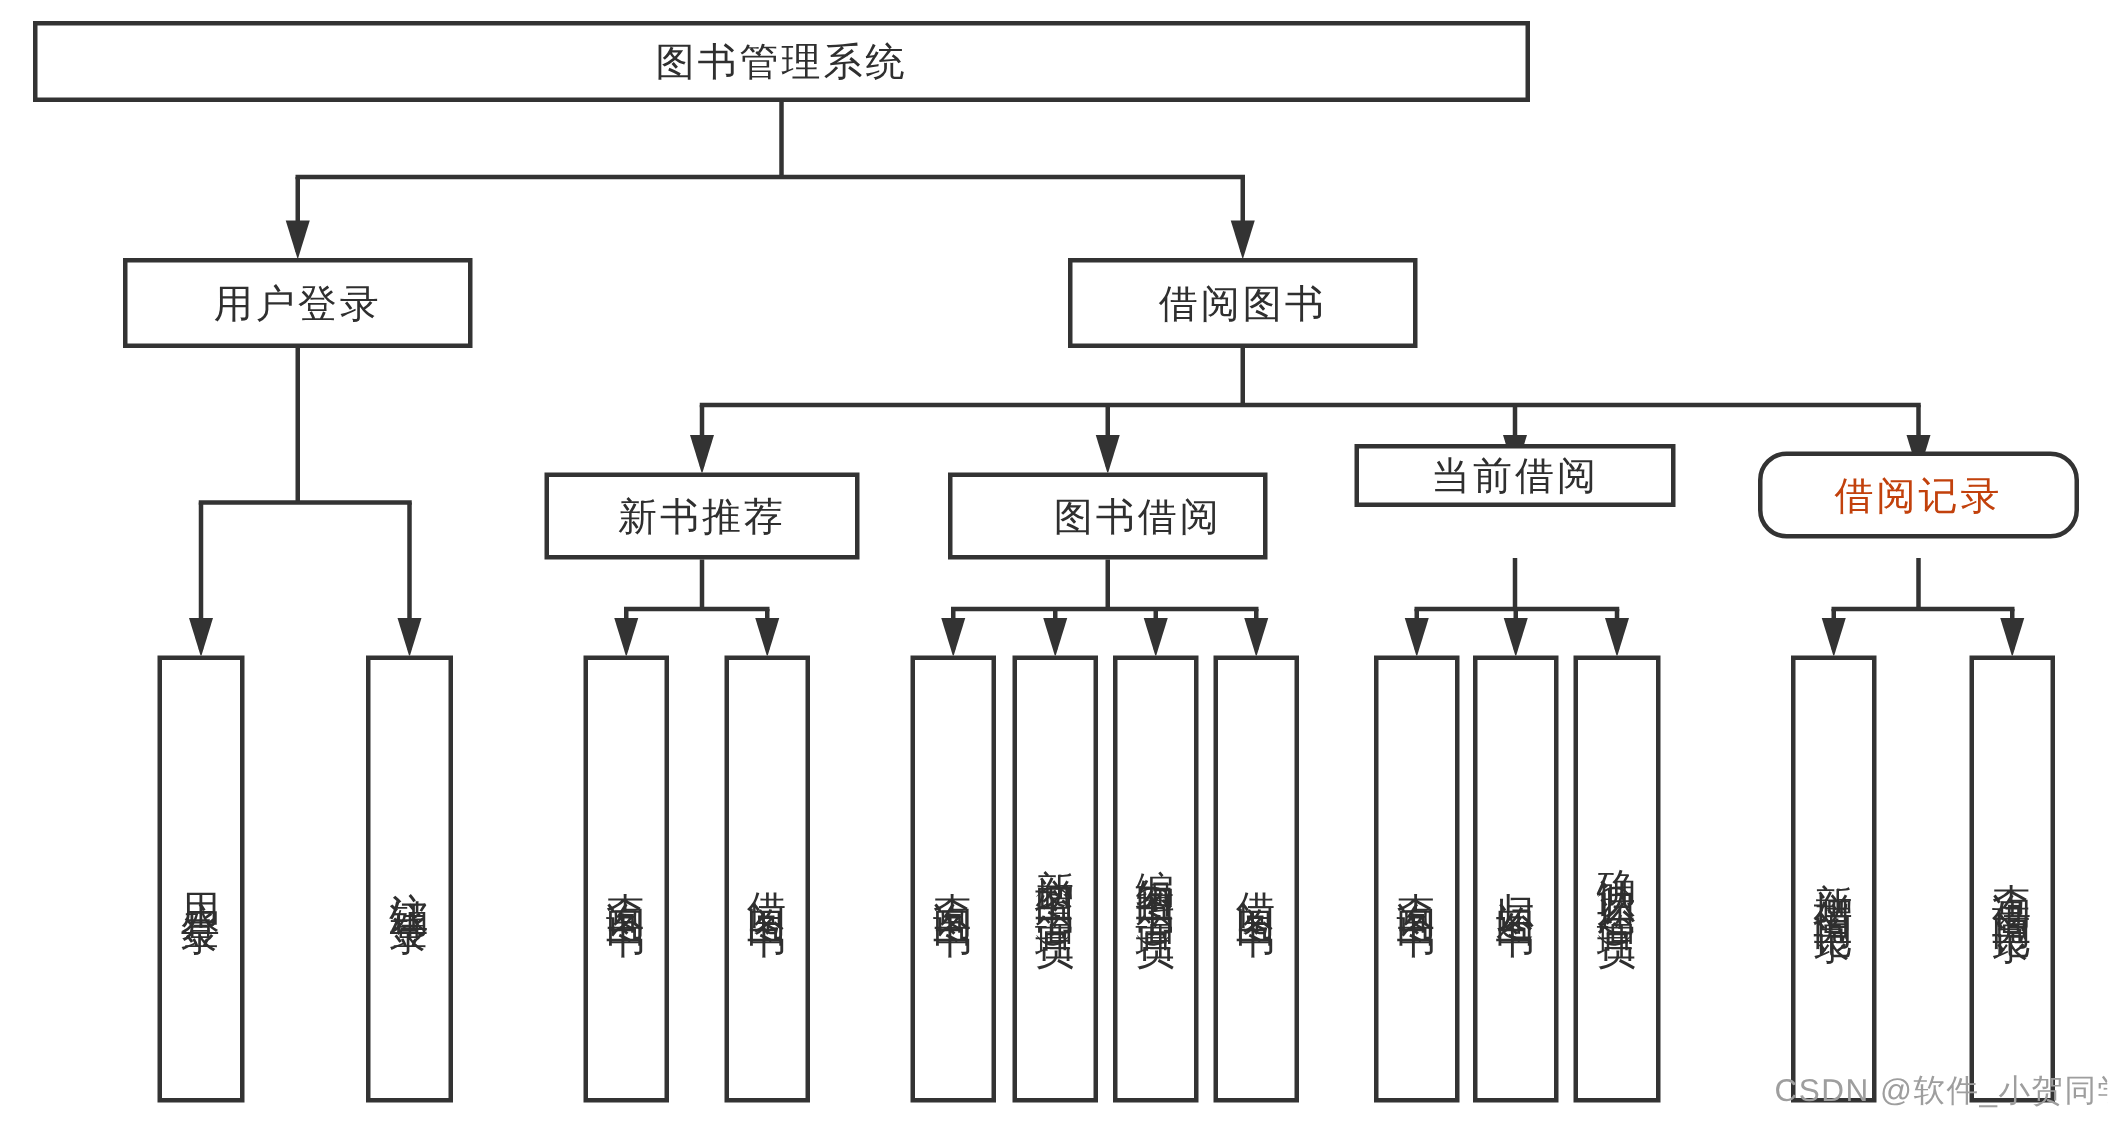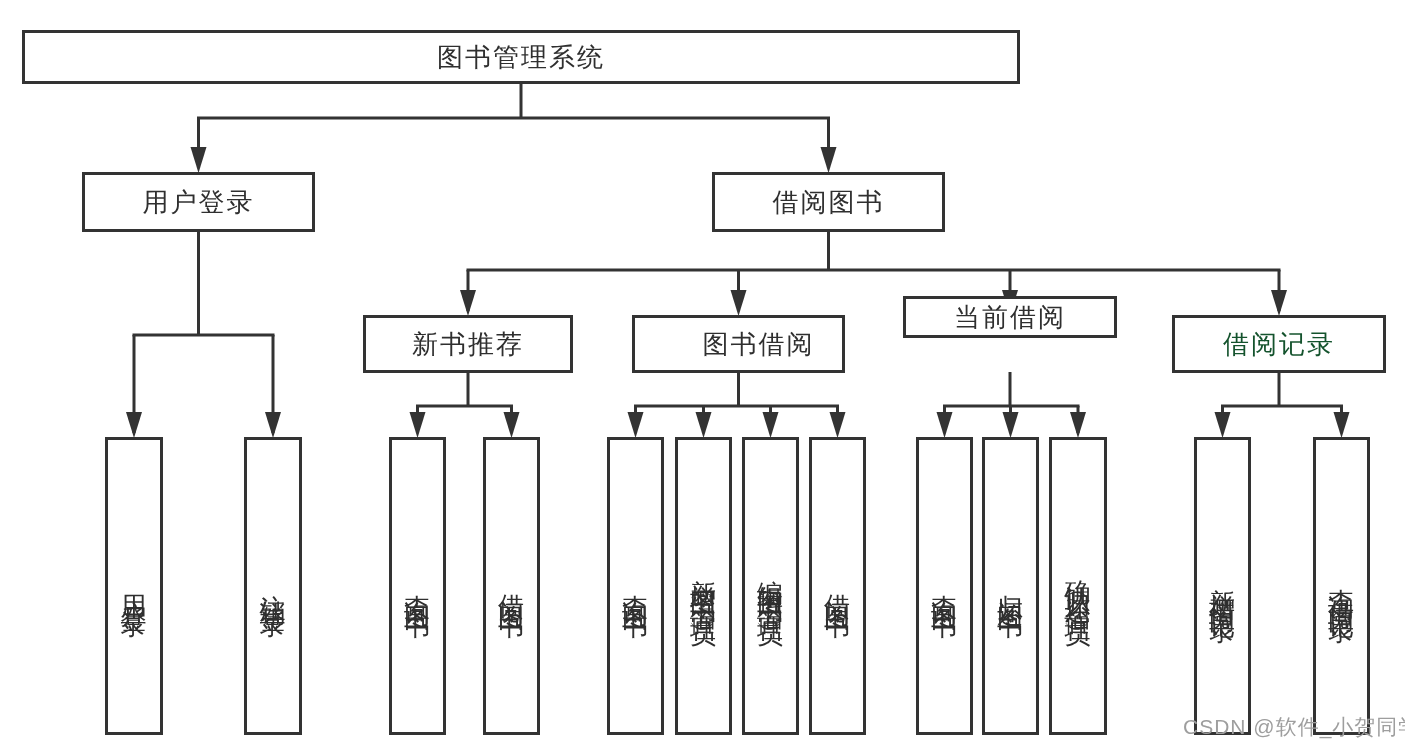--- a/index.html
+++ b/index.html
@@ -93,39 +93,39 @@
       <line x1="1078" y1="406" x2="1078" y2="433" stroke="#333333" stroke-width="3"></line>
       <polygon points="1070,412 1086,412 1078,438" fill="#333333"></polygon>
       <line x1="1279" y1="372" x2="1279" y2="406" stroke="#333333" stroke-width="3"></line>
       <line x1="1221" y1="406" x2="1343" y2="406" stroke="#333333" stroke-width="3"></line>
       <line x1="1222.5" y1="406" x2="1222.5" y2="433" stroke="#333333" stroke-width="3"></line>
       <polygon points="1214.5,412 1230.5,412 1222.5,438" fill="#333333"></polygon>
       <line x1="1341.5" y1="406" x2="1341.5" y2="433" stroke="#333333" stroke-width="3"></line>
       <polygon points="1333.5,412 1349.5,412 1341.5,438" fill="#333333"></polygon>
     </svg>
   <div id="nodes">
-      <div class="node h" style="left: 22px; top: 14px; width: 998px; height: 54px; border-color: rgb(51, 51, 51); color: rgb(47, 47, 47); margin-top: 16px;">
+      <div class="node h" style="left: 22px; top: 14px; width: 998px; height: 54px; border-color: rgb(51, 51, 51); color: rgb(47, 47, 47);">
         <span class="lbl">图书管理系统</span>
       </div>
       <div class="node h" style="left: 82px; top: 172px; width: 233px; height: 60px; border-color: rgb(51, 51, 51); color: rgb(47, 47, 47);">
         <span class="lbl">用户登录</span>
       </div>
       <div class="node h" style="left: 712px; top: 172px; width: 233px; height: 60px; border-color: rgb(51, 51, 51); color: rgb(47, 47, 47);">
         <span class="lbl">借阅图书</span>
       </div>
       <div class="node h" style="left: 363px; top: 315px; width: 210px; height: 58px; border-color: rgb(51, 51, 51); color: rgb(47, 47, 47);">
         <span class="lbl">新书推荐</span>
       </div>
       <div class="node h" style="left: 632px; top: 315px; width: 213px; height: 58px; border-color: rgb(51, 51, 51); color: rgb(47, 47, 47); padding-left: 40px;">
         <span class="lbl">图书借阅</span>
       </div>
       <div class="node h" style="left: 903px; top: 296px; width: 214px; height: 42px; border-color: rgb(51, 51, 51); color: rgb(47, 47, 47);">
         <span class="lbl">当前借阅</span>
       </div>
-      <div class="node h" style="left: 1172px; top: 315px; width: 214px; height: 58px; border-color: rgb(51, 51, 51); color: #14532d;">
+      <div class="node h" style="left: 1172px; top: 301px; width: 214px; height: 58px; border-color: rgb(51, 51, 51); color: #c2410c; border-radius: 19px;">
         <span class="lbl">借阅记录</span>
       </div>
       <div class="node v" style="left: 105px; top: 437px; width: 58px; height: 298px; border-color: rgb(51, 51, 51); color: rgb(47, 47, 47);">
         <span class="lbl">用户登录</span>
       </div>
       <div class="node v" style="left: 244px; top: 437px; width: 58px; height: 298px; border-color: rgb(51, 51, 51); color: rgb(47, 47, 47);">
         <span class="lbl">注销登录</span>
       </div>
       <div class="node v" style="left: 389px; top: 437px; width: 57px; height: 298px; border-color: rgb(51, 51, 51); color: rgb(47, 47, 47);">
         <span class="lbl">查询图书</span>

